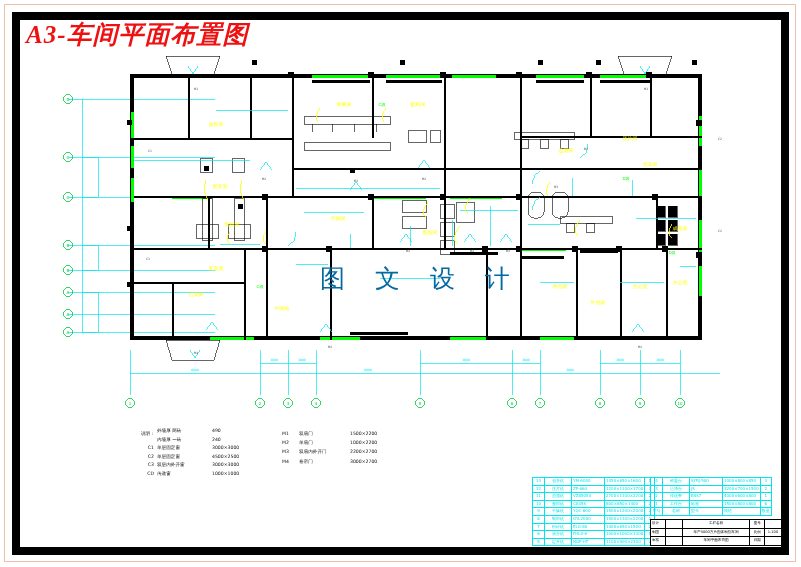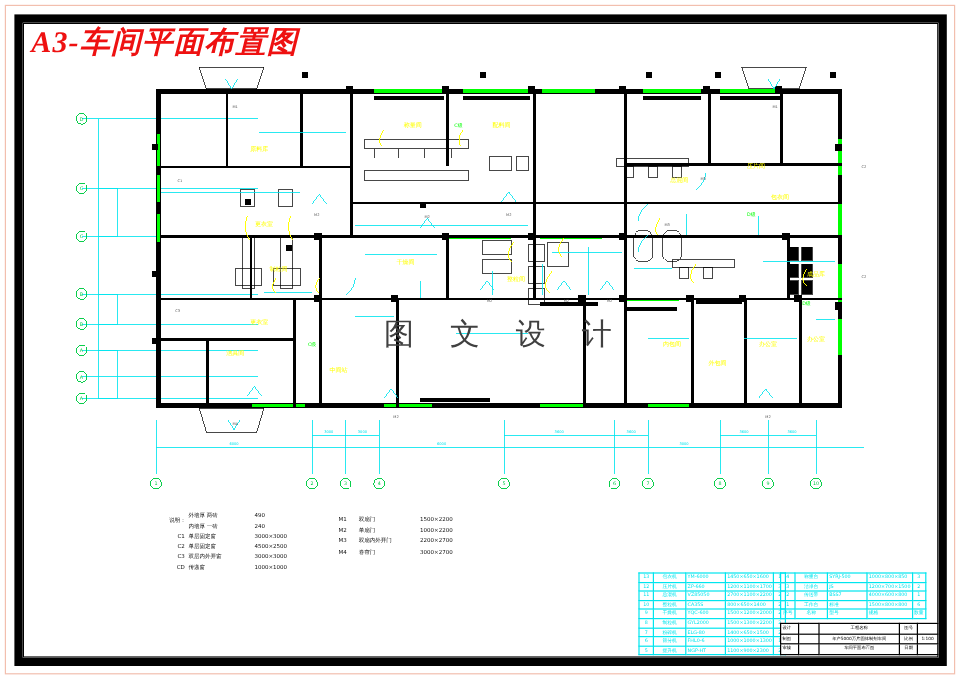--- a/index.html
+++ b/index.html
@@ -28,21 +28,21 @@
   .lg-name{width:52px;}
   .lg-dim{width:46px;}
   .legend2{position:absolute;left:282px;top:429px;}
   .legend2 td{padding:0 3px 0 0;font-size:4.6px;line-height:9.2px;}
   .l2-code{width:14px;}
   .l2-name{width:48px;}
   .l2-dim{width:46px;}
   .lg-head{position:absolute;left:141px;top:431px;font-size:4.6px;color:#111;}
 
   
-  .watermark{position:absolute;left:320px;top:262px;font-family:"DejaVu Serif",serif;font-size:25px;color:#404040;
+  .watermark{position:absolute;left:320px;top:262px;font-family:"DejaVu Serif",serif;font-size:25px;color:#0369a1;
      letter-spacing:11px;white-space:nowrap;}
 
   
   .tblock{position:absolute;left:532px;top:477px;width:250px;height:80px;}
   .eqt{position:absolute;left:0;top:0;border-collapse:collapse;}
   .eqt td{border:0.5px solid #00e5ee;color:#00e5ee;font-size:4px;line-height:6.6px;padding:0 1px;white-space:nowrap;
     font-family:"DejaVu Sans",sans-serif;}
   .c-no{width:9px;text-align:center;}
   .c-nm{width:24px;text-align:center;}
   .c-md{width:30px;}

